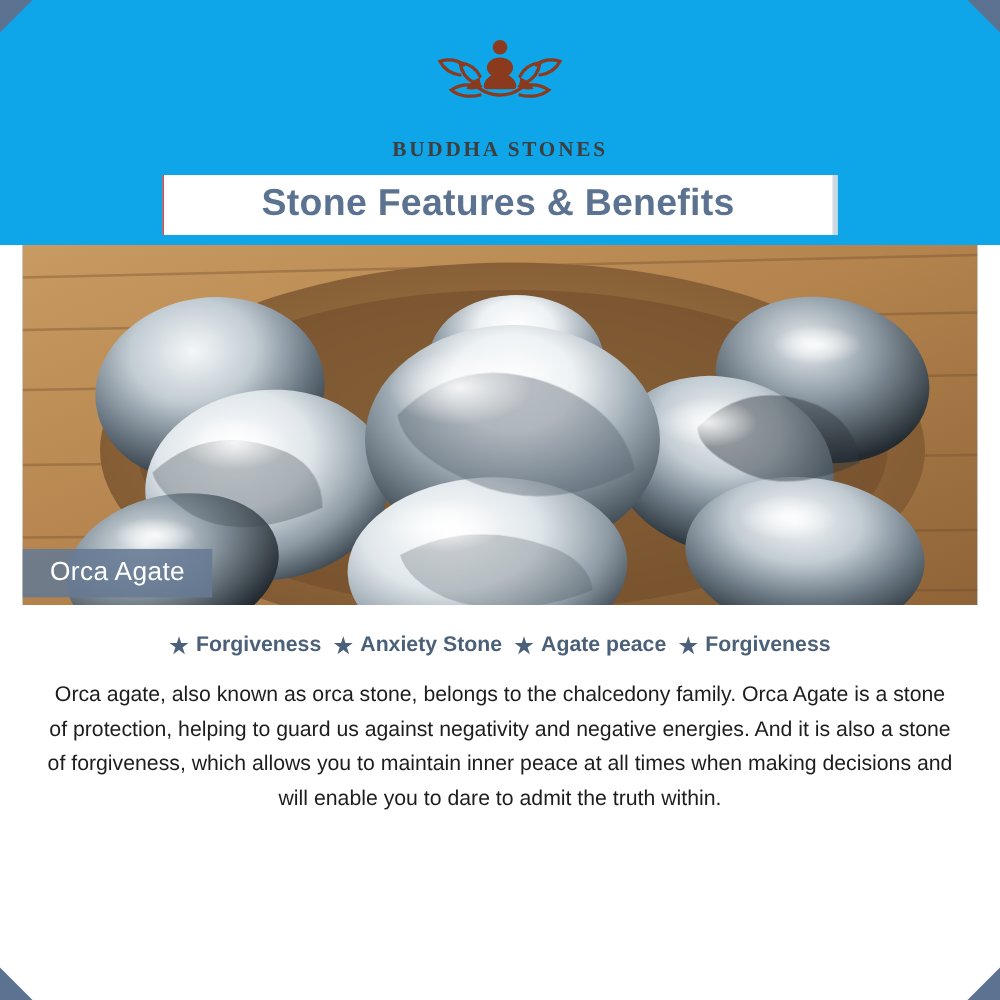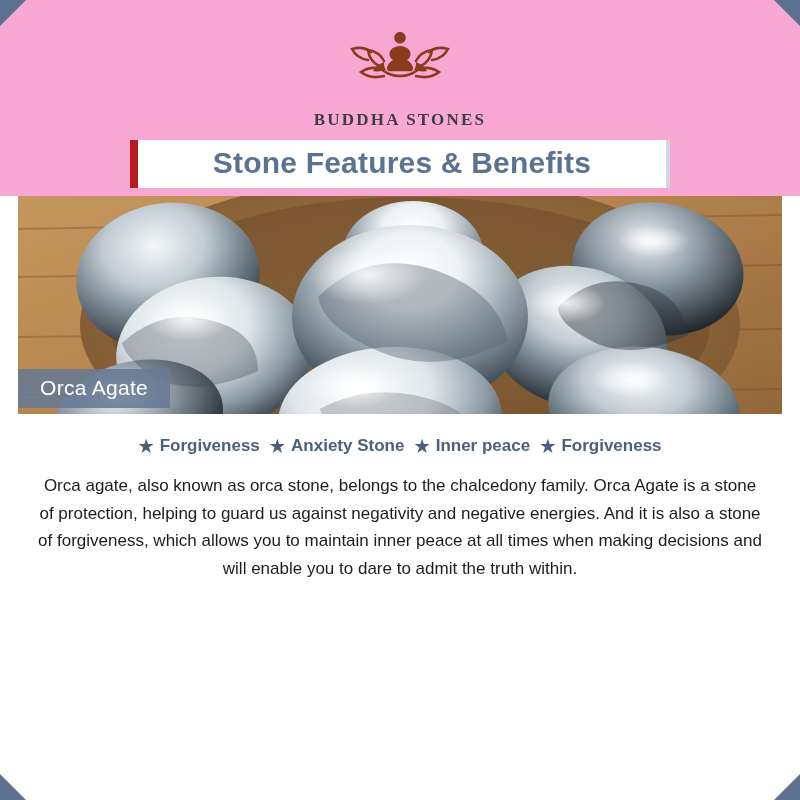--- a/index.html
+++ b/index.html
@@ -47,21 +47,21 @@
   .corner-br {
     bottom: 0; right: 0;
     border-bottom: 26px solid #5b7291;
     border-left: 26px solid transparent;
   }
 
   
   .header {
     position: relative;
     height: 196px;
-    background: #f9a8d4;
+    background: #0ea5e9;
     text-align: center;
     padding-top: 26px;
     box-sizing: border-box;
   }
   .logo-wrap {
     display: flex;
     flex-direction: column;
     align-items: center;
     justify-content: flex-start;
   }
@@ -78,38 +78,38 @@
     color: #3e3e3e;
     font-family: "Liberation Serif", serif;
   }
 
   .title-band {
     position: absolute;
     left: 130px;
     right: 130px;
     bottom: 8px;
     background: #ffffff;
-    border-left: 8px solid #b91c1c;
+    border-left: 1px solid #b91c1c;
     border-right: 4px solid #cfd8e2;
     padding: 6px 0 8px 0;
   }
   .title-band h1 {
     margin: 0;
     font-size: 30px;
     font-weight: bold;
     color: #5b7291;
     letter-spacing: 0.2px;
     font-family: "Liberation Sans", sans-serif;
   }
 
   
   .hero {
     position: relative;
     margin: 0 18px;
-    height: 218px;
+    height: 288px;
     overflow: hidden;
     background: #9aa0a3;
   }
   .hero svg {
     display: block;
     width: 100%;
     height: 100%;
   }
   .hero-caption {
     position: absolute;
@@ -283,21 +283,21 @@
     <div class="benefit">
       <span class="star">★</span>
       <span>Forgiveness</span>
     </div>
     <div class="benefit">
       <span class="star">★</span>
       <span>Anxiety Stone</span>
     </div>
     <div class="benefit">
       <span class="star">★</span>
-      <span>Inner peace</span>
+      <span>Agate peace</span>
     </div>
     <div class="benefit">
       <span class="star">★</span>
       <span>Forgiveness</span>
     </div>
   </div>
 
   <p class="body-text">Orca agate, also known as orca stone, belongs to the chalcedony family. Orca Agate is a stone of protection, helping to guard us against negativity and negative energies. And it is also a stone of forgiveness, which allows you to maintain inner peace at all times when making decisions and will enable you to dare to admit the truth within.</p>
 
 </div>

